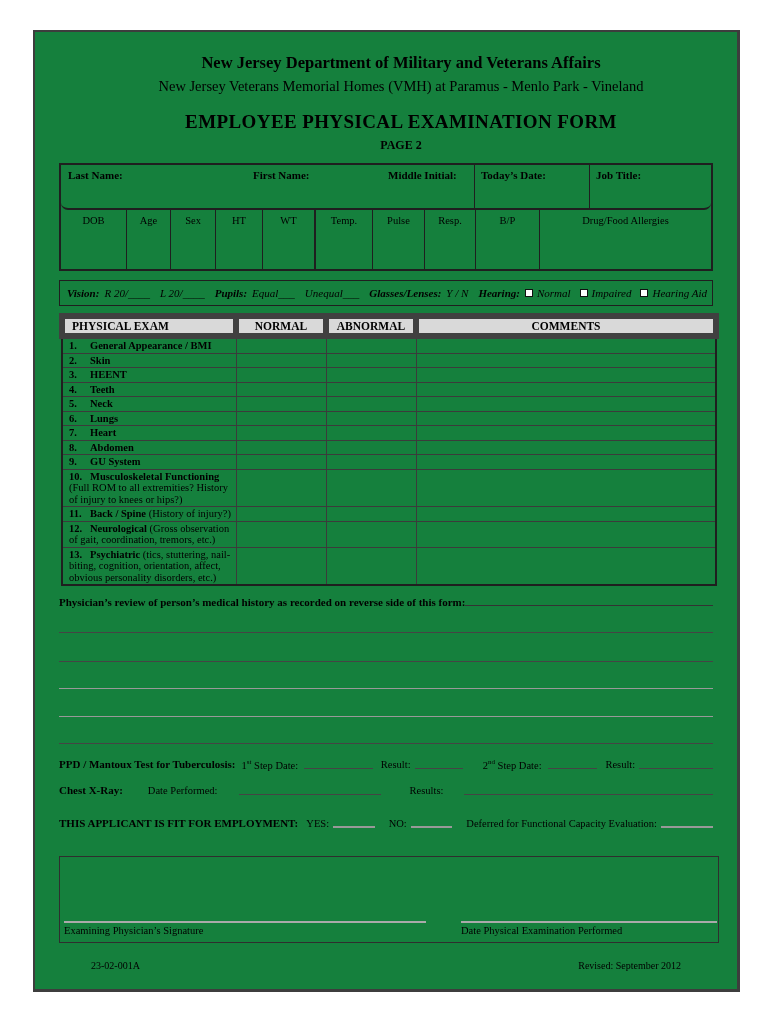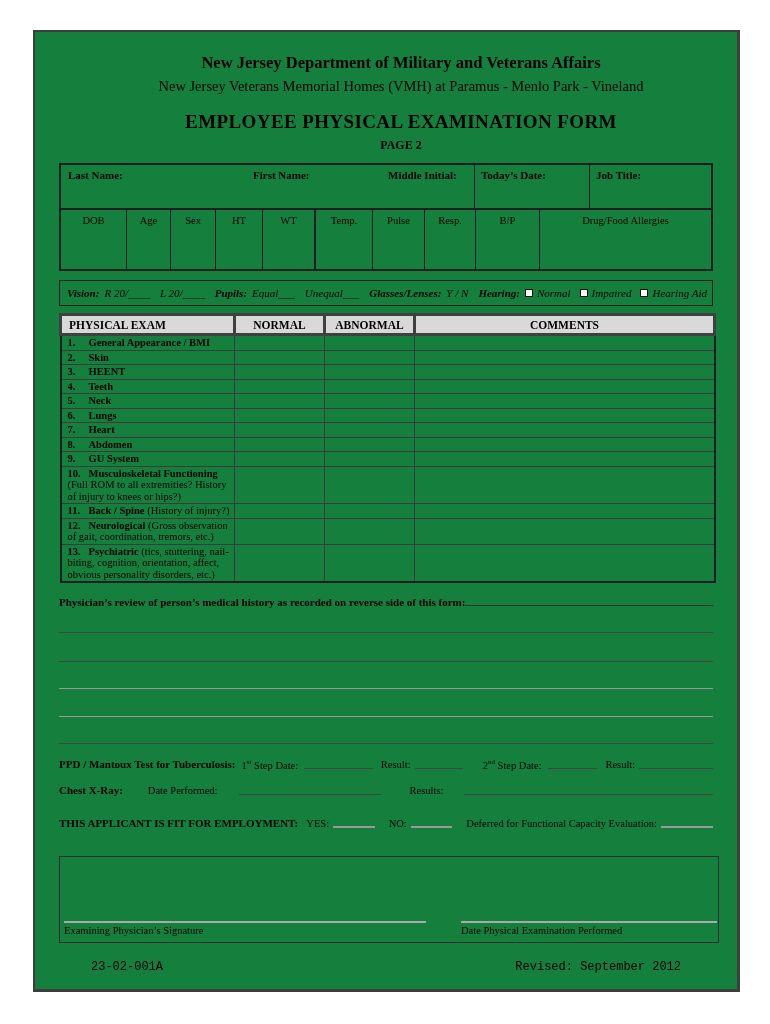--- a/index.html
+++ b/index.html
@@ -9,21 +9,21 @@
     background:#15803d; border:2px solid #3d3d3d; border-right-width:3px; border-bottom-width:3px; }
   .abs { position:absolute; }
   .heading { left:30px; width:672px; text-align:center; }
   #doc-title   { top:21px;  font-size:16.5px; font-weight:bold; }
   #doc-subtitle{ top:46px;  font-size:14.5px; font-weight:normal; }
   #form-title  { top:79px;  font-size:19px; font-weight:bold; letter-spacing:0.4px; }
   #page-label  { top:106px; font-size:12px;   font-weight:bold; }
 
   
   #identity-table { left:24px; top:131px; width:654px; border:2px solid #1f1f1f; }
-  #id-row1 { position:relative; height:45px; border-bottom:2px solid #1f1f1f; display:flex; }
+  #id-row1 { position:relative; height:45px; border-bottom:2px solid #1f1f1f; display:flex;border-radius:7px; }
   #id-row1 .cell { height:100%; position:relative; }
   #id-row1 .cell1 { width:413px; }
   #id-row1 .cell2 { width:115px; border-left:1.5px solid #1f1f1f; }
   #id-row1 .cell3 { flex:1; border-left:1.5px solid #1f1f1f; }
   .id-label { position:absolute; top:4px; font-size:11px; font-weight:bold; white-space:nowrap; }
   #id-row2 { display:flex; height:59px; }
   .id-cell { border-right:1px solid #1f1f1f; text-align:center; padding-top:5px;
     font-size:10.5px; overflow:hidden; }
   .id-cell:last-child { border-right:none; flex:1; }
   #id-row2 .id-cell:nth-child(1){width:66px} #id-row2 .id-cell:nth-child(2){width:44px}
@@ -37,21 +37,21 @@
     display:flex; align-items:center; padding-left:7px; font-size:11px; white-space:nowrap; }
   .vseg { margin-right:10px; }
   .vseg.b { font-weight:bold; margin-right:5px; }
   .cb-group { display:inline-flex; align-items:center; margin-right:9px; }
   .cbox { display:inline-block; width:8px; height:8px; border:1.3px solid #111;
     margin-right:4px; background:#fff; }
 
   
   #exam-table { left:24px; top:281px; width:654px; border-collapse:collapse;
     border:2px solid #1f1f1f; table-layout:fixed; }
-  #exam-table th { background:#d9d9d9; border:3px solid #404040; font-size:11.5px;
+  #exam-table th { background:#d9d9d9; border:6px solid #404040; font-size:11.5px;
     font-weight:bold; height:20px; text-align:center; }
   #exam-table th.first { text-align:left; padding-left:7px; }
   #exam-table td { border:1px solid #3b3b3b; vertical-align:top; }
   #exam-table td.label-cell { padding:1px 3px 1px 6px; font-size:10.5px; line-height:11.5px; }
   #exam-table tr.short td { height:14px; }
   .rownum { display:inline-block; min-width:21px; font-weight:bold; }
 
   
   #review-label { left:24px; top:563px; width:654px; display:flex; align-items:baseline;
     font-size:11px; font-weight:bold; }
@@ -75,21 +75,21 @@
   sup { font-size:7px; }
   .fill-blank { flex:1; border-bottom:1px solid #444; height:10px; }
 
   
   #sig-box { left:24px; top:824px; width:660px; height:87px; border:1.5px solid #2e2e2e; }
   .sig-group { position:absolute; top:64px; font-size:10.5px; }
   .sig-group .sig-line { border-top:2px solid #aaa; margin-bottom:2px; }
   #sig-left { left:4px; width:362px; }
   #sig-right { left:401px; width:256px; }
 
-  .footer-text { top:928px; font-size:12px;font-family:Liberation Mono, monospace; }
+  .footer-text { top:928px; font-size:10px; }
   #footer-left { left:56px; }
   #footer-right { right:56px; }
 </style>
 </head>
 <body>
 
 <div id="page-frame">
 
   <div class="abs heading" id="doc-title">New Jersey Department of Military and Veterans Affairs</div>
   <div class="abs heading" id="doc-subtitle">New Jersey Veterans Memorial Homes (VMH) at Paramus - Menlo Park - Vineland</div>

